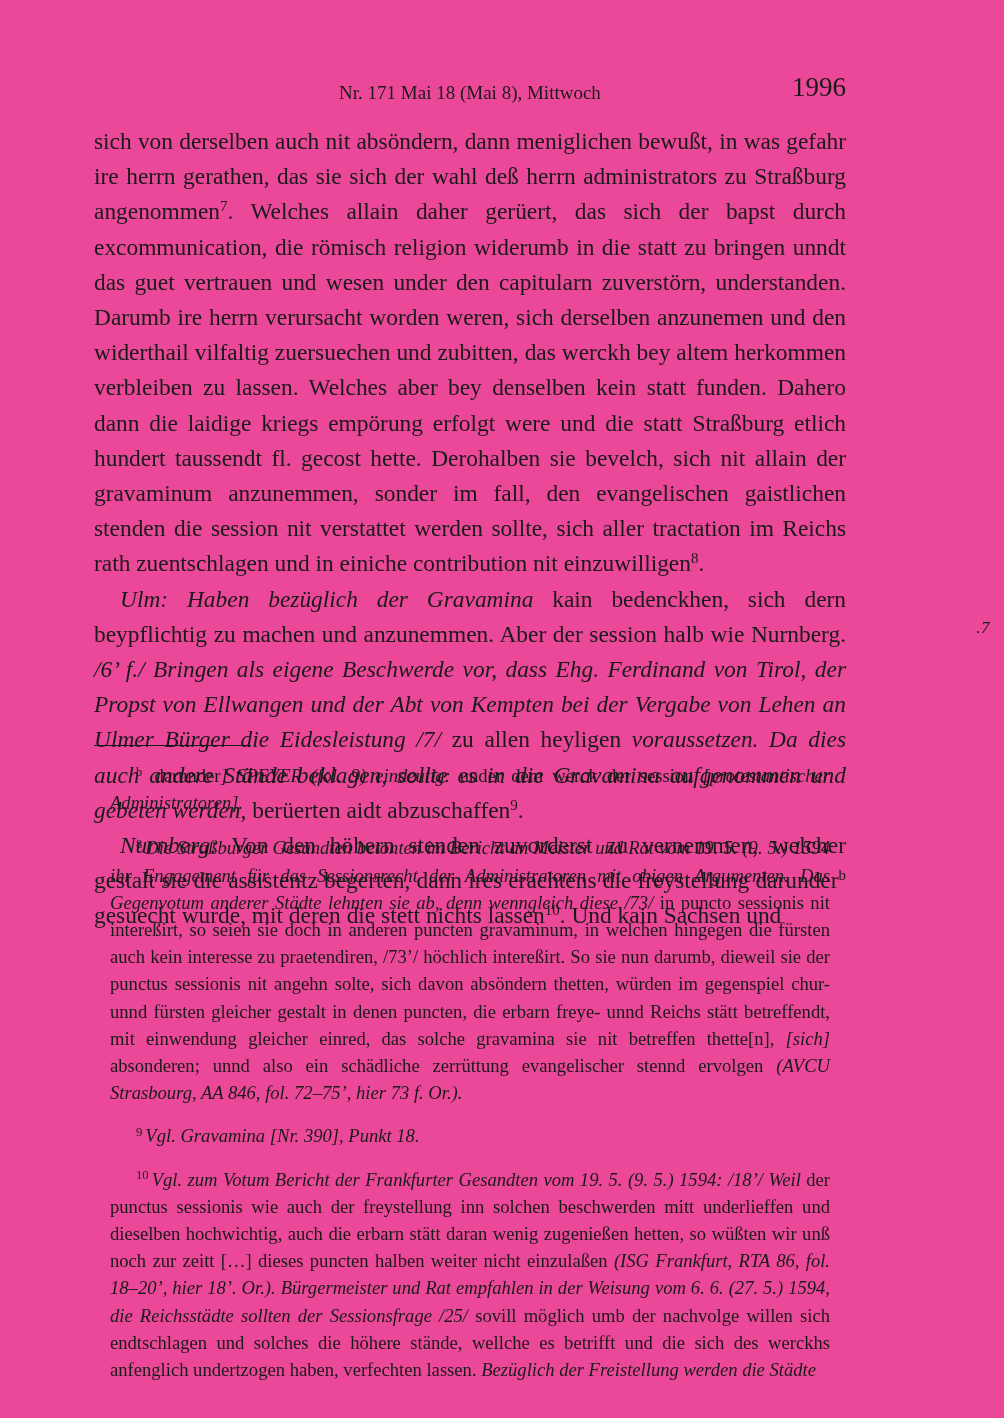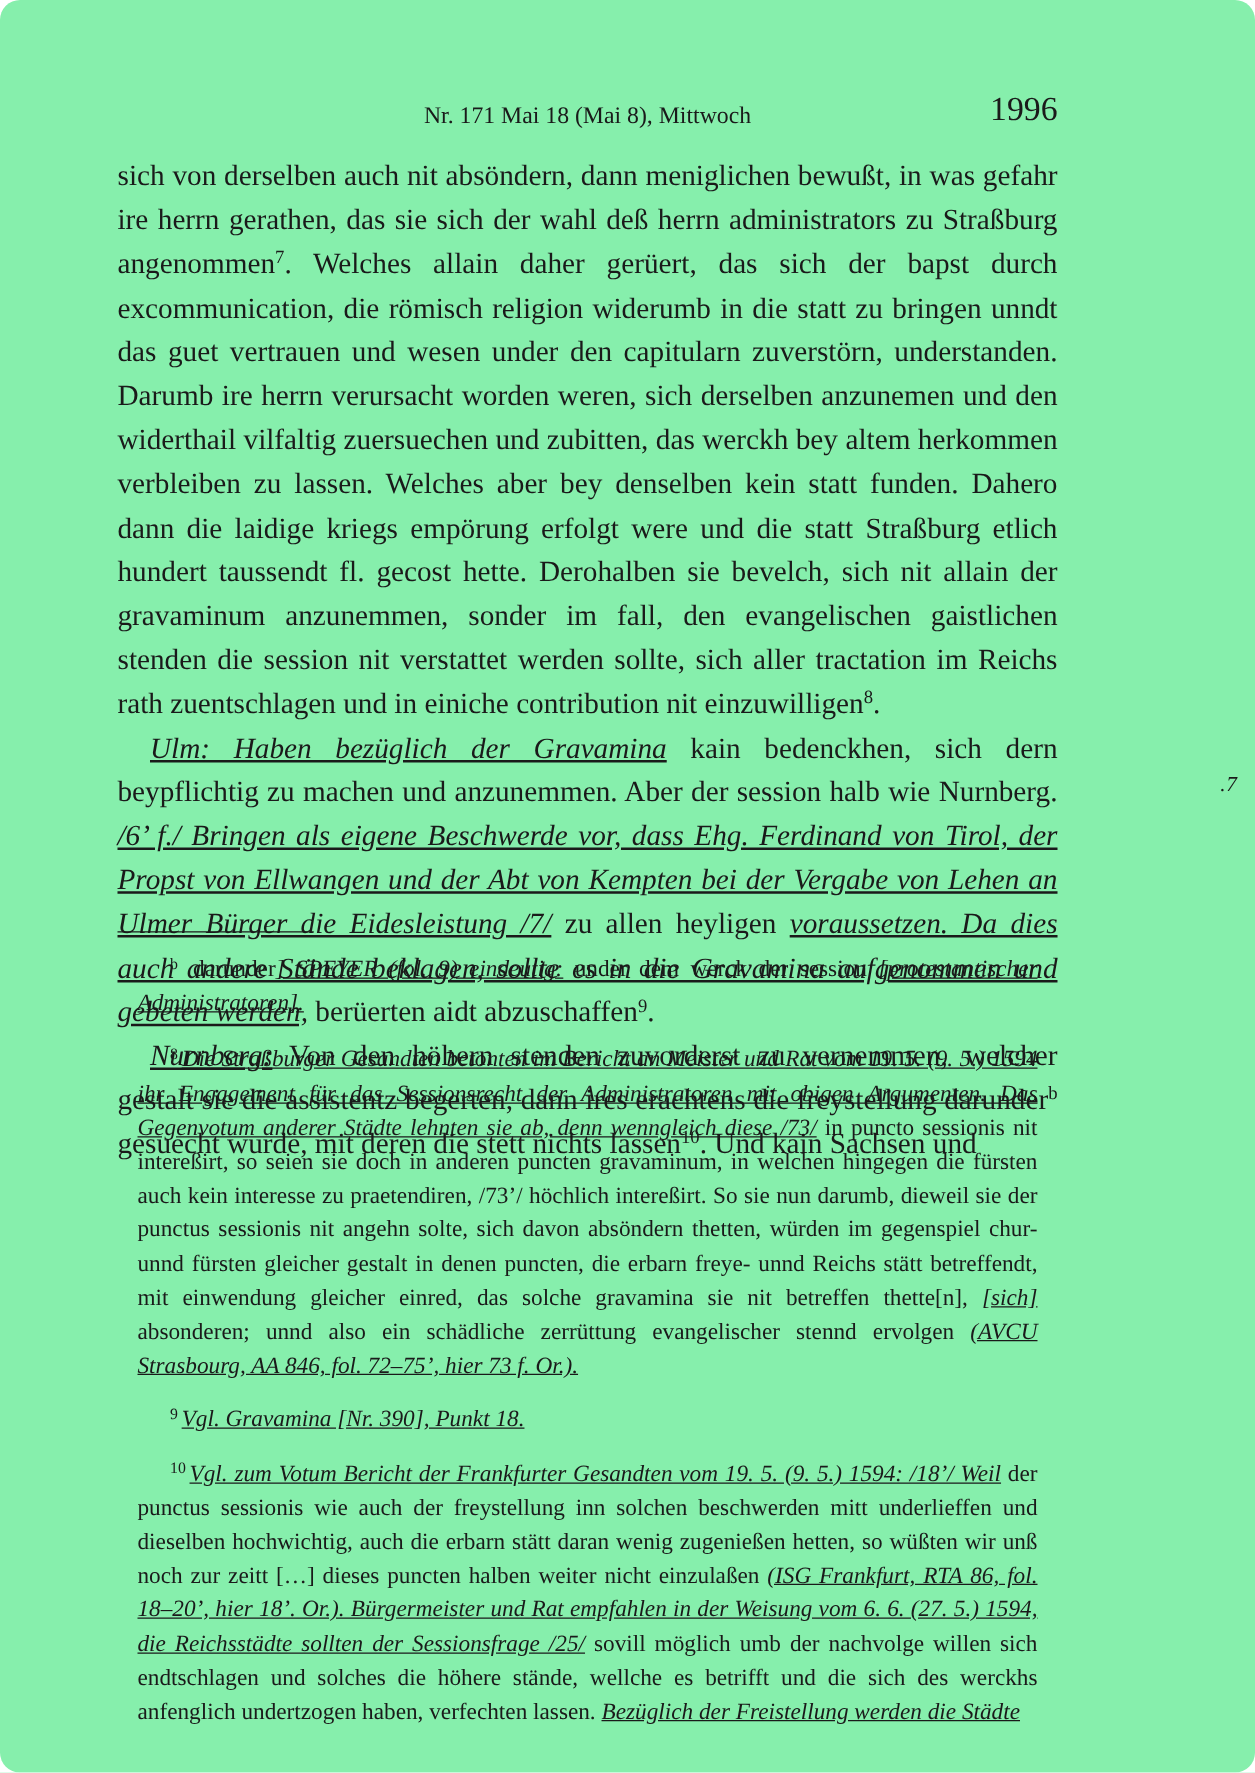--- a/index.html
+++ b/index.html
@@ -8,23 +8,22 @@
     background: #ffffff;
   }
   body {
     font-family: "Liberation Serif", "DejaVu Serif", serif;
     color: #1a1a1a;
   }
   .page {
     position: relative;
     width: 1004px;
     height: 1418px;
-    background: #86efac;
+    background: #ec4899;
     overflow: hidden;
-    border-radius: 16px;
   }
   .content {
     position: absolute;
     left: 94px;
     top: 76px;
     width: 752px;
   }
 
   
   .running-head {
@@ -59,21 +58,20 @@
   }
   .para {
     margin: 0;
     text-align: justify;
   }
   .para.indent {
     text-indent: 26px;
   }
   i, .it {
     font-style: italic;
-    text-decoration: underline;
   }
   sup {
     font-size: 0.64em;
     line-height: 0;
     vertical-align: 0.52em;
   }
 
   
   .margin-note {
     position: absolute;

